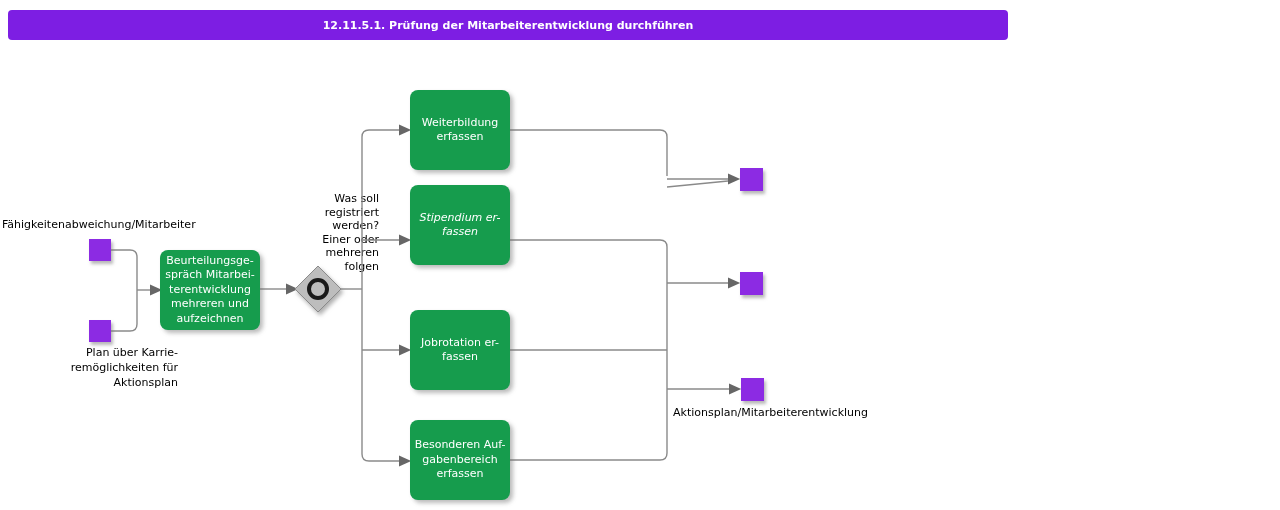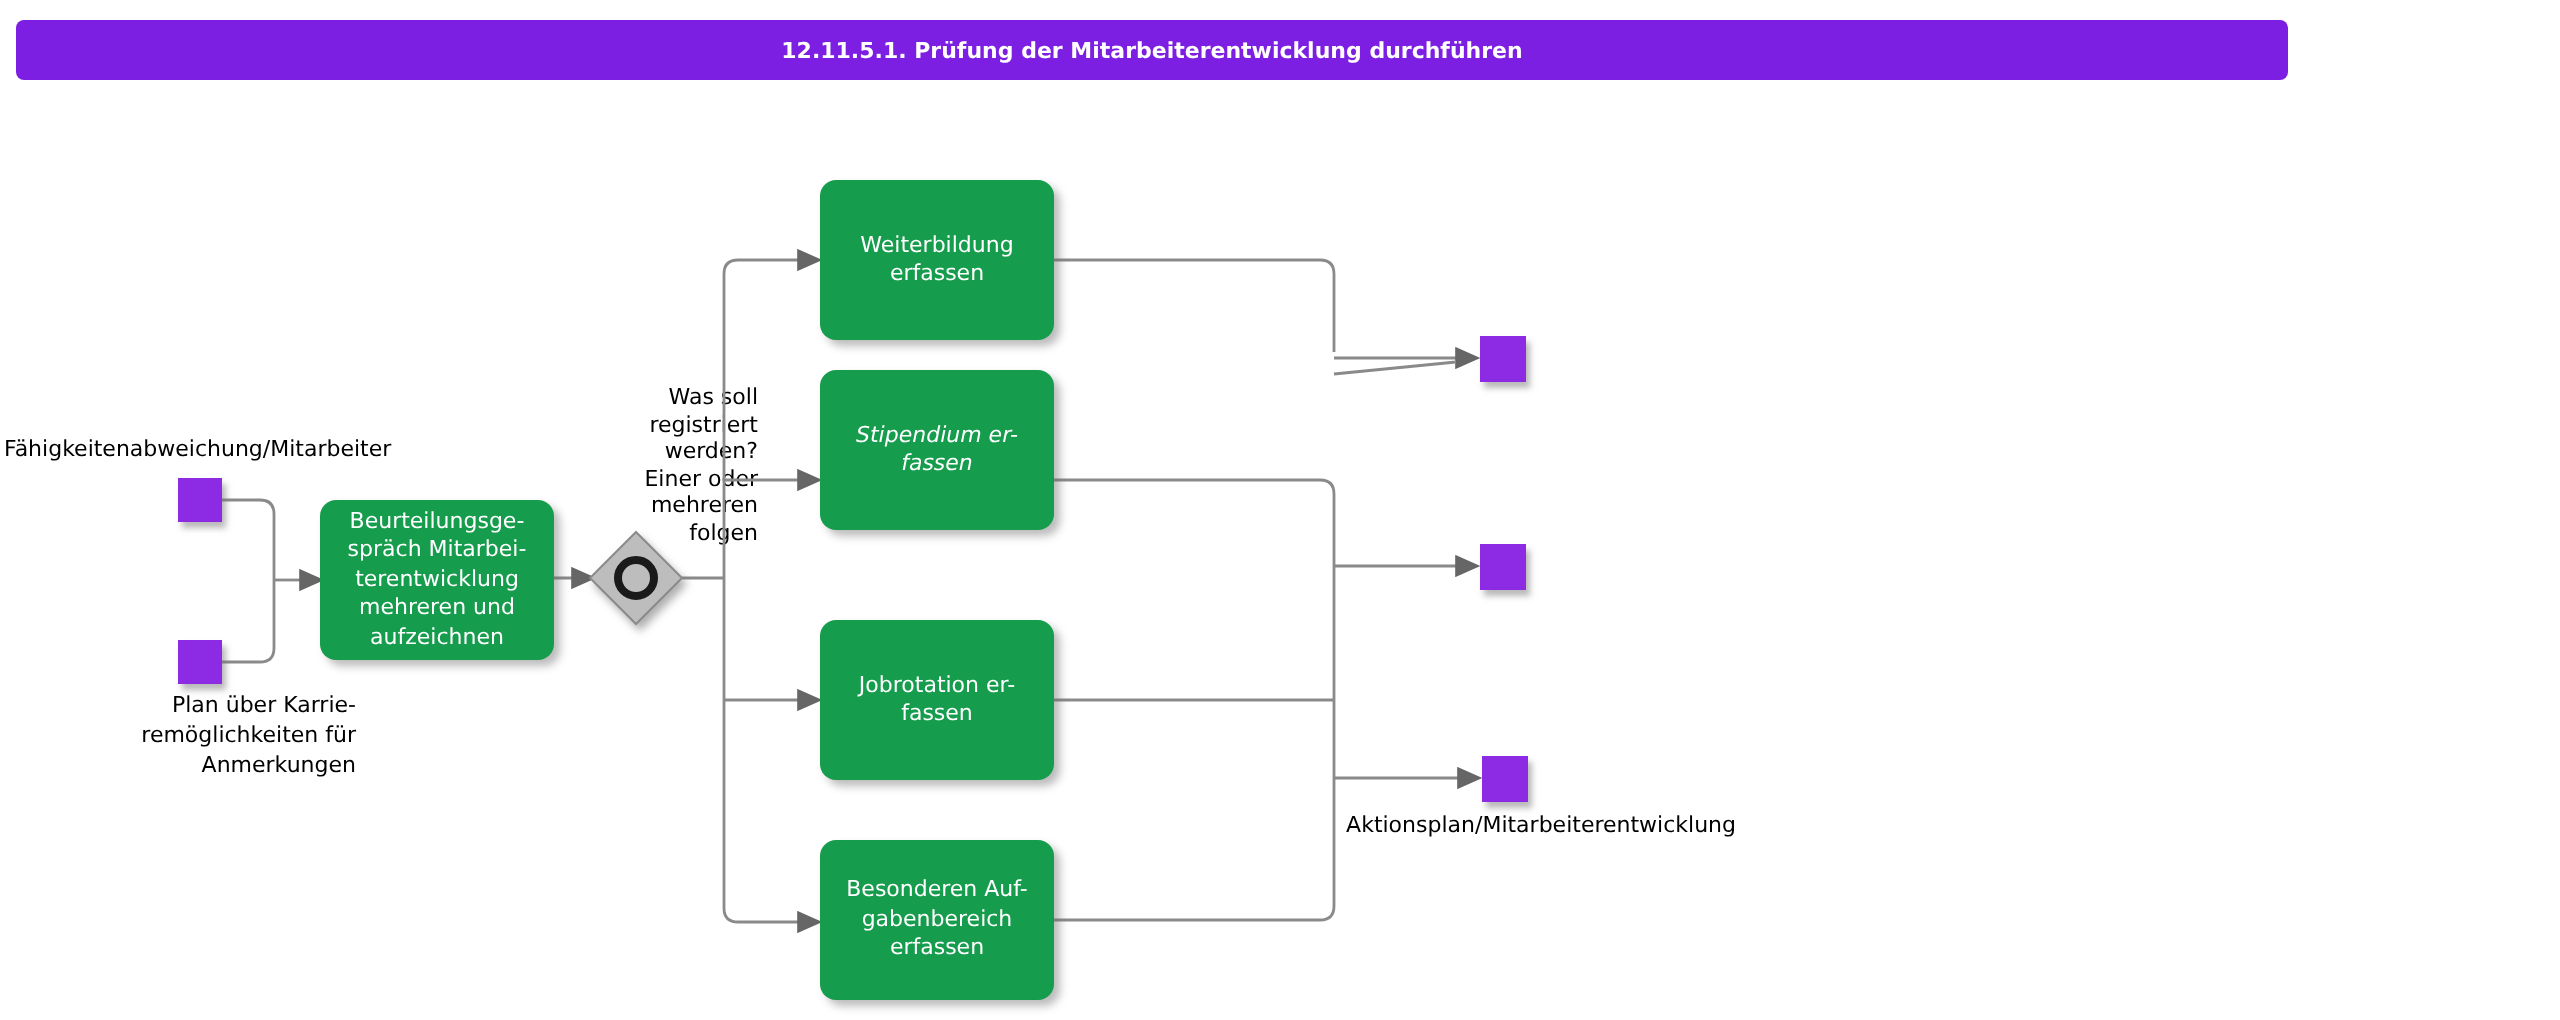--- a/index.html
+++ b/index.html
@@ -1,32 +1,32 @@
 <!DOCTYPE html>
 <html><head>
 <meta charset="utf-8">
 <style>
   html,body{margin:0;padding:0;background:#ffffff;}
   .canvas{
     position:relative;width:1280px;height:510px;background:#ffffff;overflow:hidden;
     font-family:"DejaVu Sans","Liberation Sans",sans-serif;color:#000;
   }
   .titlebar{
-    position:absolute;left:8px;top:10px;width:1136px;height:30px;
+    position:absolute;left:8px;top:10px;width:1000px;height:30px;
     background:#7d1ee3;border-radius:4px;color:#fff;font-weight:bold;font-size:11px;
     display:flex;align-items:center;justify-content:center;z-index:6;
   }
   .lbl{
     position:absolute;font-size:11px;line-height:15px;color:#000;
     white-space:pre-line;z-index:2;
   }
   .center{text-align:right;}
   .gw-lbl{line-height:13.5px;}
   .task{
-    position:absolute;width:117px;height:80px;background:#169c4d;border-radius:8px;
+    position:absolute;width:100px;height:80px;background:#169c4d;border-radius:8px;
     color:#fff;font-size:11px;line-height:14.5px;text-align:center;white-space:pre-line;
     display:flex;align-items:center;justify-content:center;
     box-shadow:3px 3px 4px rgba(105,105,105,0.45);z-index:6;
   }
   .dataobj{
     position:absolute;width:23px;height:23px;background:#8c2be3;
     box-shadow:2px 3px 3px rgba(115,115,115,0.5);z-index:6;
   }
   .dataobj.sm{width:22px;height:22px;}
   svg.wires{position:absolute;left:0;top:0;z-index:5;pointer-events:none;}
@@ -37,21 +37,21 @@
 <body>
 
 <div class="canvas">
 
   <div class="titlebar">12.11.5.1. Prüfung der Mitarbeiterentwicklung durchführen</div>
 
   <div class="lbl" style="left:2px;top:217px;">Fähigkeitenabweichung/Mitarbeiter</div>
 
   <div class="lbl center" style="left:18px;top:345px;width:160px;">Plan über Karrie-
 remöglichkeiten für
-Anmerkungen</div>
+Aktionsplan</div>
 
   <div class="lbl center gw-lbl" style="left:255px;top:192px;width:124px;">Was soll
 registriert
 werden?
 Einer oder
 mehreren
 folgen</div>
 
 
 

